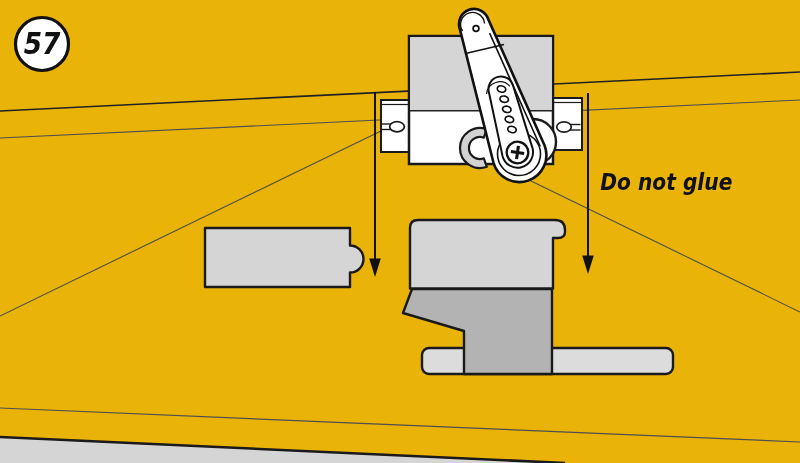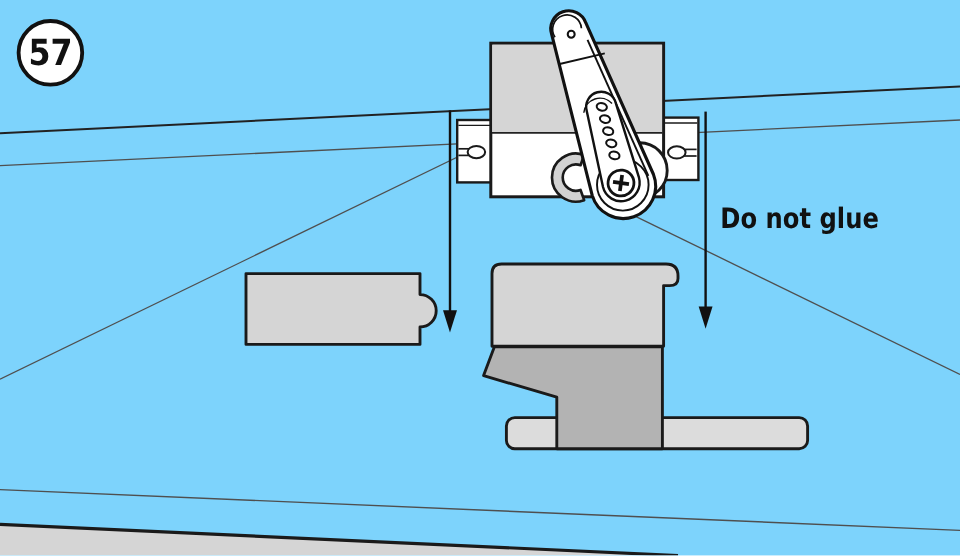--- a/index.html
+++ b/index.html
@@ -1,21 +1,22 @@
 <!DOCTYPE html>
 <html><head>
 <meta charset="utf-8">
 <style>
   html,body{margin:0;padding:0;background:#ffffff;}
   .canvas{
     position:relative;
     width:800px;height:463px;
-    background:#7dd3fc;
+    background:#eab308;
     overflow:hidden;
     font-family:"DejaVu Sans",sans-serif;
+    font-style:italic;
   }
   svg{display:block;}
   text{fill:#111111;}
 </style>
 </head>
 <body>
 
 <div class="canvas">
 <svg width="800" height="463" viewBox="0 0 800 463" xmlns="http://www.w3.org/2000/svg">
 

